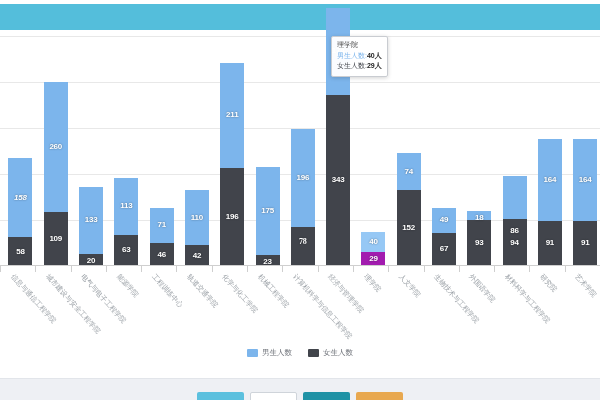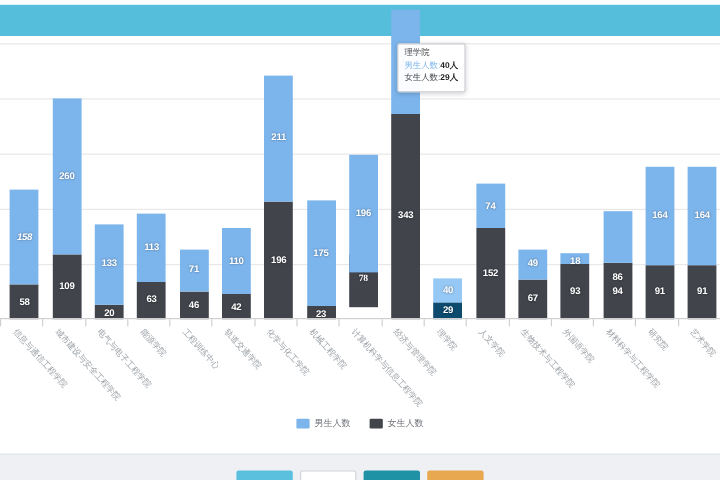--- a/index.html
+++ b/index.html
@@ -32,21 +32,21 @@
     position: absolute; left: 0; bottom: 0; width: 600px; height: 1px;
     background: #cfcfcf;
   }
 
   .bars { position: absolute; inset: 0; }
   .bar-group { position: absolute; bottom: 0; }
   .seg { position: absolute; left: 0; width: 100%; padding-left: 24px; }
   .seg-male   { background: #7cb5ec; }
   .seg-female { background: #41444b; }
   .bar-group.hl .seg-male   { background: #96c8f5; }
-  .bar-group.hl .seg-female { background: #0c4a6e; text-align: center; }
+  .bar-group.hl .seg-female { background: #a21caf; text-align: center; }
 
   .seg-label {
     position: absolute; left: 50%; transform: translateX(-50%);
     font-size: 8px; font-weight: bold; color: #ffffff;
     white-space: nowrap; letter-spacing: -0.2px;
     text-shadow: 0 0 2px rgba(0,0,0,.45);
   }
 
   
   .ticks { position: absolute; left: 0; top: 266px; width: 600px; height: 8px; }
@@ -173,21 +173,21 @@
         </div>
         <div class="bar-group" style="left: 255.529px; width: 18.3529px; height: 99px;">
           <div class="seg seg-female" style="bottom: 0px; height: 11.5px;">
             <span class="seg-label" style="top: 2px;">23</span>
           </div>
           <div class="seg seg-male" style="bottom: 11.5px; height: 87.5px;">
             <span class="seg-label" style="top: 38.75px;">175</span>
           </div>
         </div>
         <div class="bar-group" style="left: 290.824px; width: 18.3529px; height: 137px;">
-          <div class="seg seg-female" style="bottom: 10px; height: 44px; font-family: Liberation Serif, serif;">
+          <div class="seg seg-female" style="bottom: 0px; height: 44px; font-family: Liberation Serif, serif;">
             <span class="seg-label" style="top: 14.5px;">78</span>
           </div>
           <div class="seg seg-male" style="bottom: 39px; height: 98px;">
             <span class="seg-label" style="top: 44px;">196</span>
           </div>
         </div>
         <div class="bar-group" style="left: 326.118px; width: 18.3529px; height: 258.5px;">
           <div class="seg seg-female" style="bottom: 0px; height: 171.5px;">
             <span class="seg-label" style="top: 80.75px;">343</span>
           </div>

